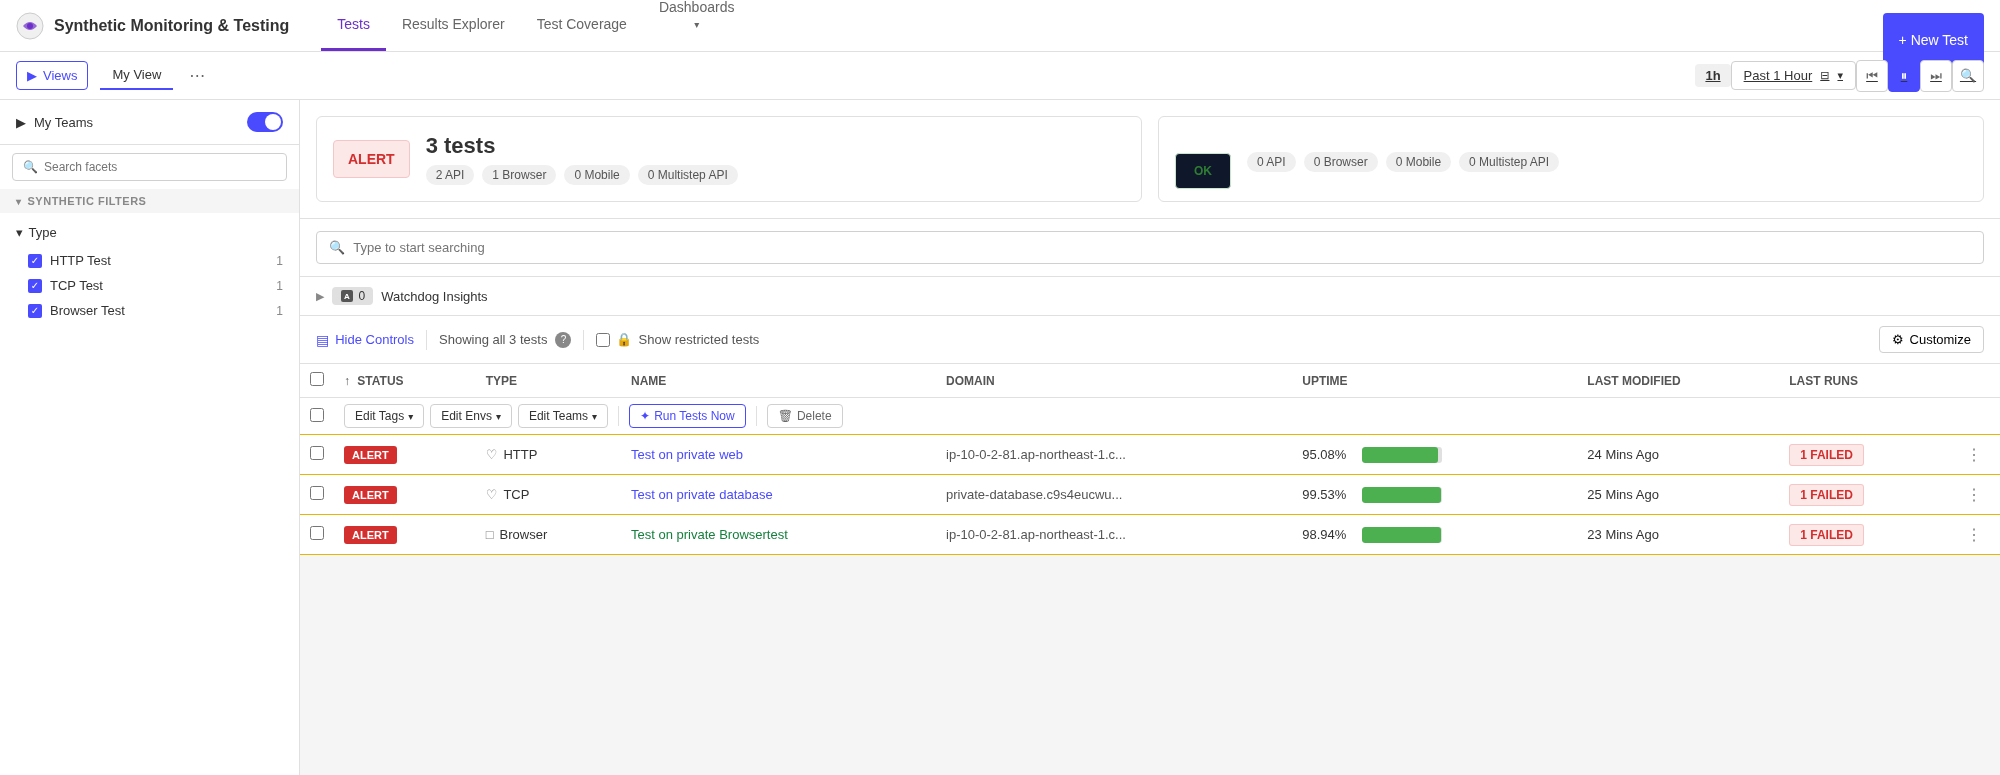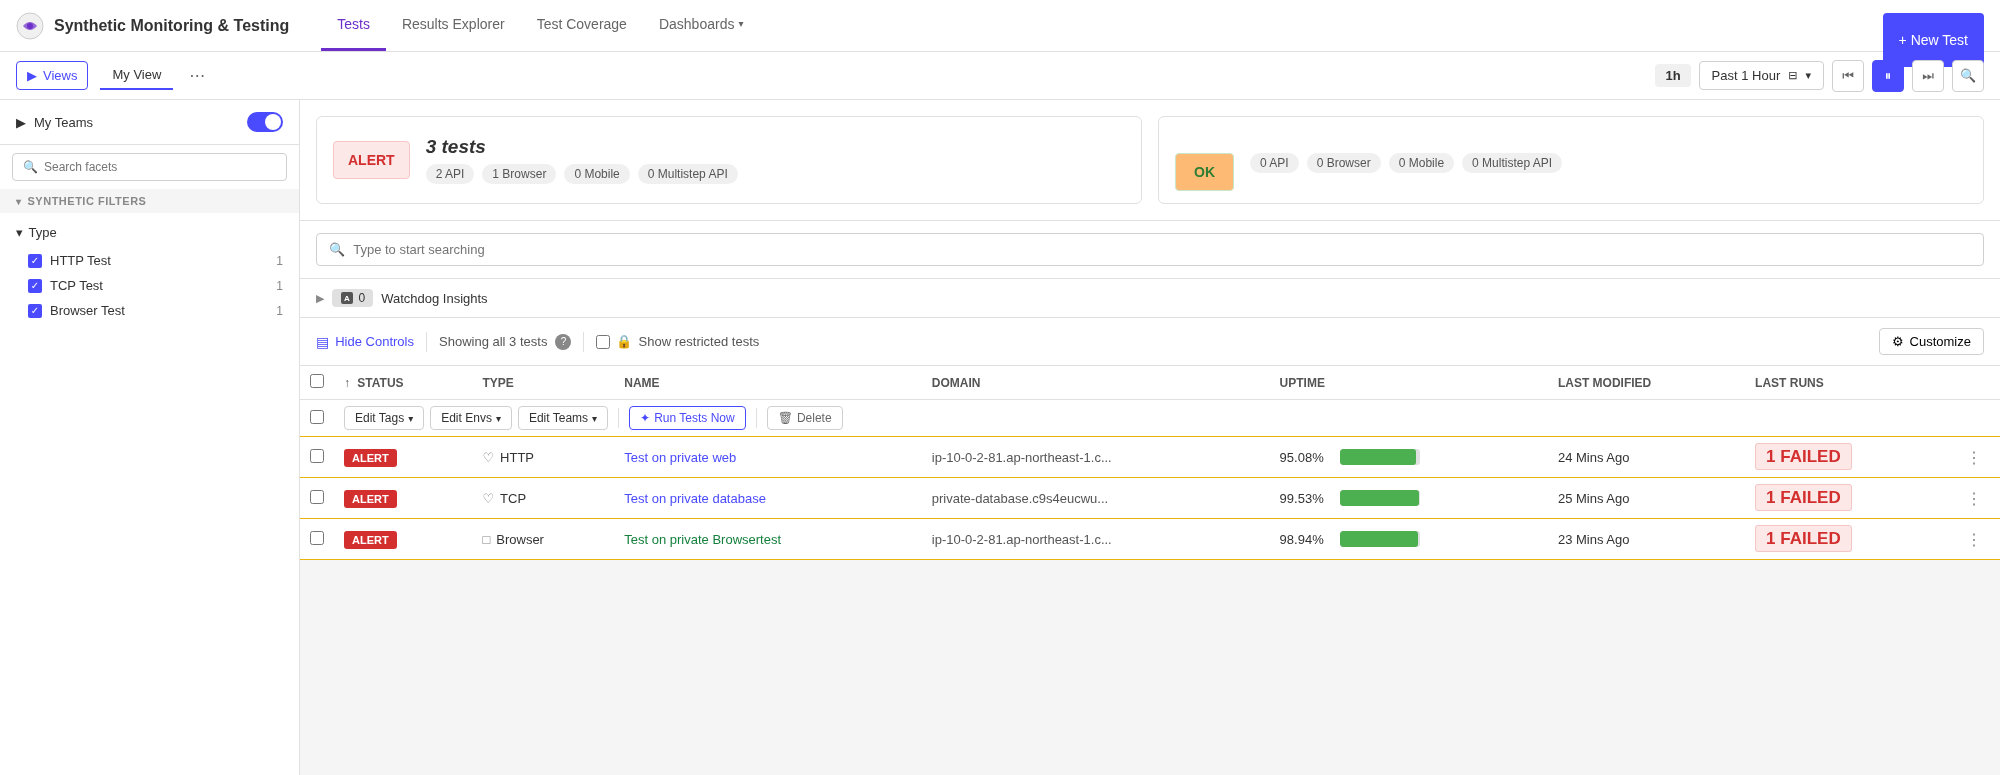--- a/index.html
+++ b/index.html
@@ -18,38 +18,38 @@
       font-size: 14px; color: #666; cursor: pointer; border-bottom: 3px solid transparent;
       white-space: nowrap;
     }
     .nav-tab.active { color: #6c2fc9; border-bottom: 3px solid #6c2fc9; font-weight: 500; }
     .nav-spacer { flex: 1; }
     .new-test-btn {
       background: #4a4aff; color: #fff; border: none; border-radius: 4px;
       padding: 19px 16px; font-size: 14px; font-weight: 500; cursor: pointer;
       display: flex; align-items: center; gap: 6px; white-space: nowrap; margin-top: 28px;
     }
-    .dashboards-nav { display: flex; align-items: center; gap: 4px; }
+    .dashboards-nav { display: flex; align-items: center; gap: 4px; flex-direction: column; }
 
     
     .views-bar {
       display: flex; align-items: center; background: #fff; border-bottom: 1px solid #e0e0e0;
       height: 48px; padding: 0 16px; gap: 12px;
     }
     .views-btn {
       display: flex; align-items: center; gap: 6px; padding: 6px 10px;
       border: 1px solid #4a4aff; border-radius: 4px; color: #4a4aff; cursor: pointer;
       font-size: 13px;
     }
     .my-view-tab {
       padding: 6px 12px; font-size: 13px; color: #333; cursor: pointer;
       border-bottom: 2px solid #4a4aff; font-weight: 500;
     }
     .dots-btn { color: #666; cursor: pointer; font-size: 16px; padding: 4px; }
-    .views-right { display: flex; align-items: center; gap: 8px; margin-left: auto; }
+    .views-right { display: flex; align-items: center; gap: 0; margin-left: auto; text-decoration: underline; }
     .time-badge {
       background: #f0f0f0; border-radius: 4px; padding: 4px 10px;
       font-size: 13px; font-weight: 600; color: #333;
     }
     .time-picker {
       display: flex; align-items: center; border: 1px solid #d0d0d0; border-radius: 4px;
       padding: 6px 12px; font-size: 13px; color: #333; background: #fff; gap: 8px; cursor: pointer;
     }
     .icon-btn {
       width: 32px; height: 32px; border: 1px solid #d0d0d0; border-radius: 4px;
@@ -71,24 +71,24 @@
     .summary-card {
       display: flex; align-items: center; gap: 16px; flex: 1;
       padding: 12px 16px; border: 1px solid #e0e0e0; border-radius: 6px; background: #fff;
     }
     .summary-card + .summary-card { margin-left: 16px; }
     .status-badge-alert {
       background: #fde8e8; color: #d32f2f; font-weight: 700; font-size: 14px;
       padding: 10px 14px; border-radius: 4px; border: 1px solid #f5c6c6;
     }
     .status-badge-ok {
-      background: #fdba74; color: #2e7d32; font-weight: 700; font-size: 14px;
+      background: #0f172a; color: #2e7d32; font-weight: 700; font-size: 12px;
       padding: 10px 18px; border-radius: 4px; border: 1px solid #c8e6c9; margin-top: 24px;
     }
-    .card-info h2 { font-size: 19px; font-weight: 600; color: #333; font-style: italic; }
+    .card-info h2 { font-size: 22px; font-weight: 600; color: #333; }
     .card-tags { display: flex; gap: 8px; margin-top: 6px; flex-wrap: wrap; }
     .card-tag {
       background: #f0f0f0; border-radius: 12px; padding: 3px 10px;
       font-size: 12px; color: #555;
     }
 
     
     .search-bar-container {
       background: #fff; padding: 12px 16px; border-bottom: 1px solid #e0e0e0;
     }
@@ -191,21 +191,21 @@
       align-items: center; gap: 4px; color: #333;
     }
     .action-btn.run { color: #4a4aff; border-color: #4a4aff; }
     .action-btn.delete { color: #666; }
 
     .alert-badge {
       background: #d32f2f; color: #fff; font-size: 11px; font-weight: 700;
       padding: 3px 8px; border-radius: 3px;
     }
     .failed-badge {
-      background: #fde8e8; color: #d32f2f; font-size: 17px; font-weight: 600;
+      background: #fde8e8; color: #d32f2f; font-size: 12px; font-weight: 600;
       padding: 3px 10px; border-radius: 3px; border: 1px solid #f5c6c6;
     }
     .uptime-bar-container { display: flex; align-items: center; gap: 8px; }
     .uptime-text { font-size: 13px; font-weight: 500; min-width: 52px; }
     .uptime-bar { width: 80px; height: 16px; background: #e0e0e0; border-radius: 3px; overflow: hidden; }
     .uptime-fill { height: 100%; background: #4caf50; border-radius: 3px; }
     .domain-text { color: #555; font-size: 12px; }
     .type-cell { display: flex; align-items: center; gap: 6px; }
     .three-dots { color: #888; cursor: pointer; font-size: 16px; padding: 4px 8px; }
 

